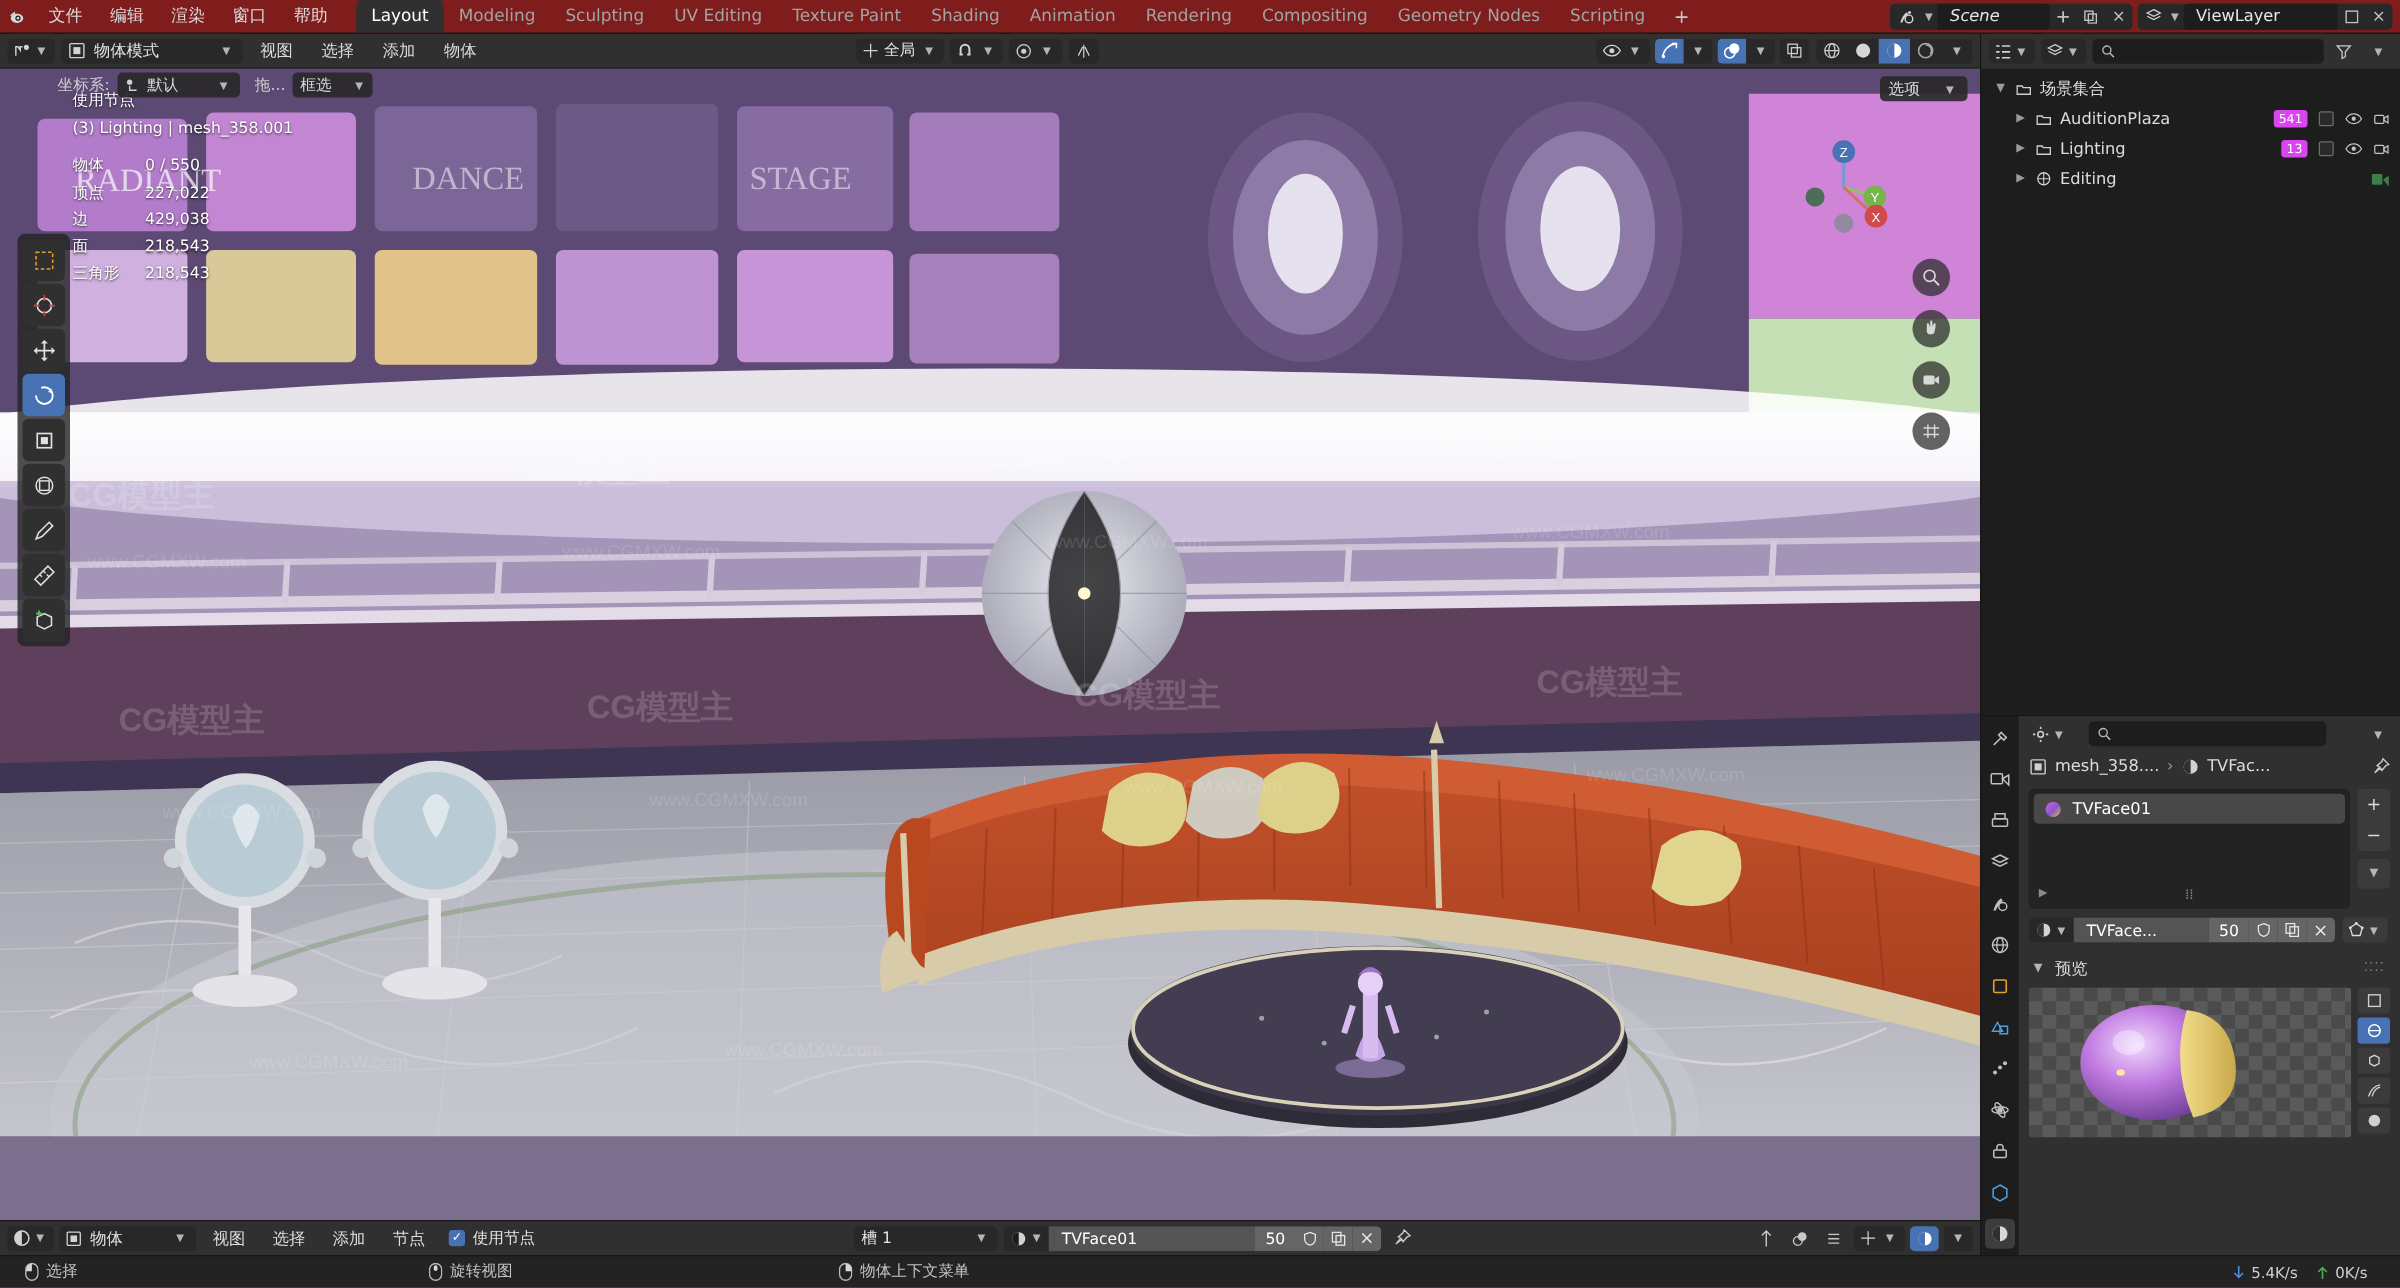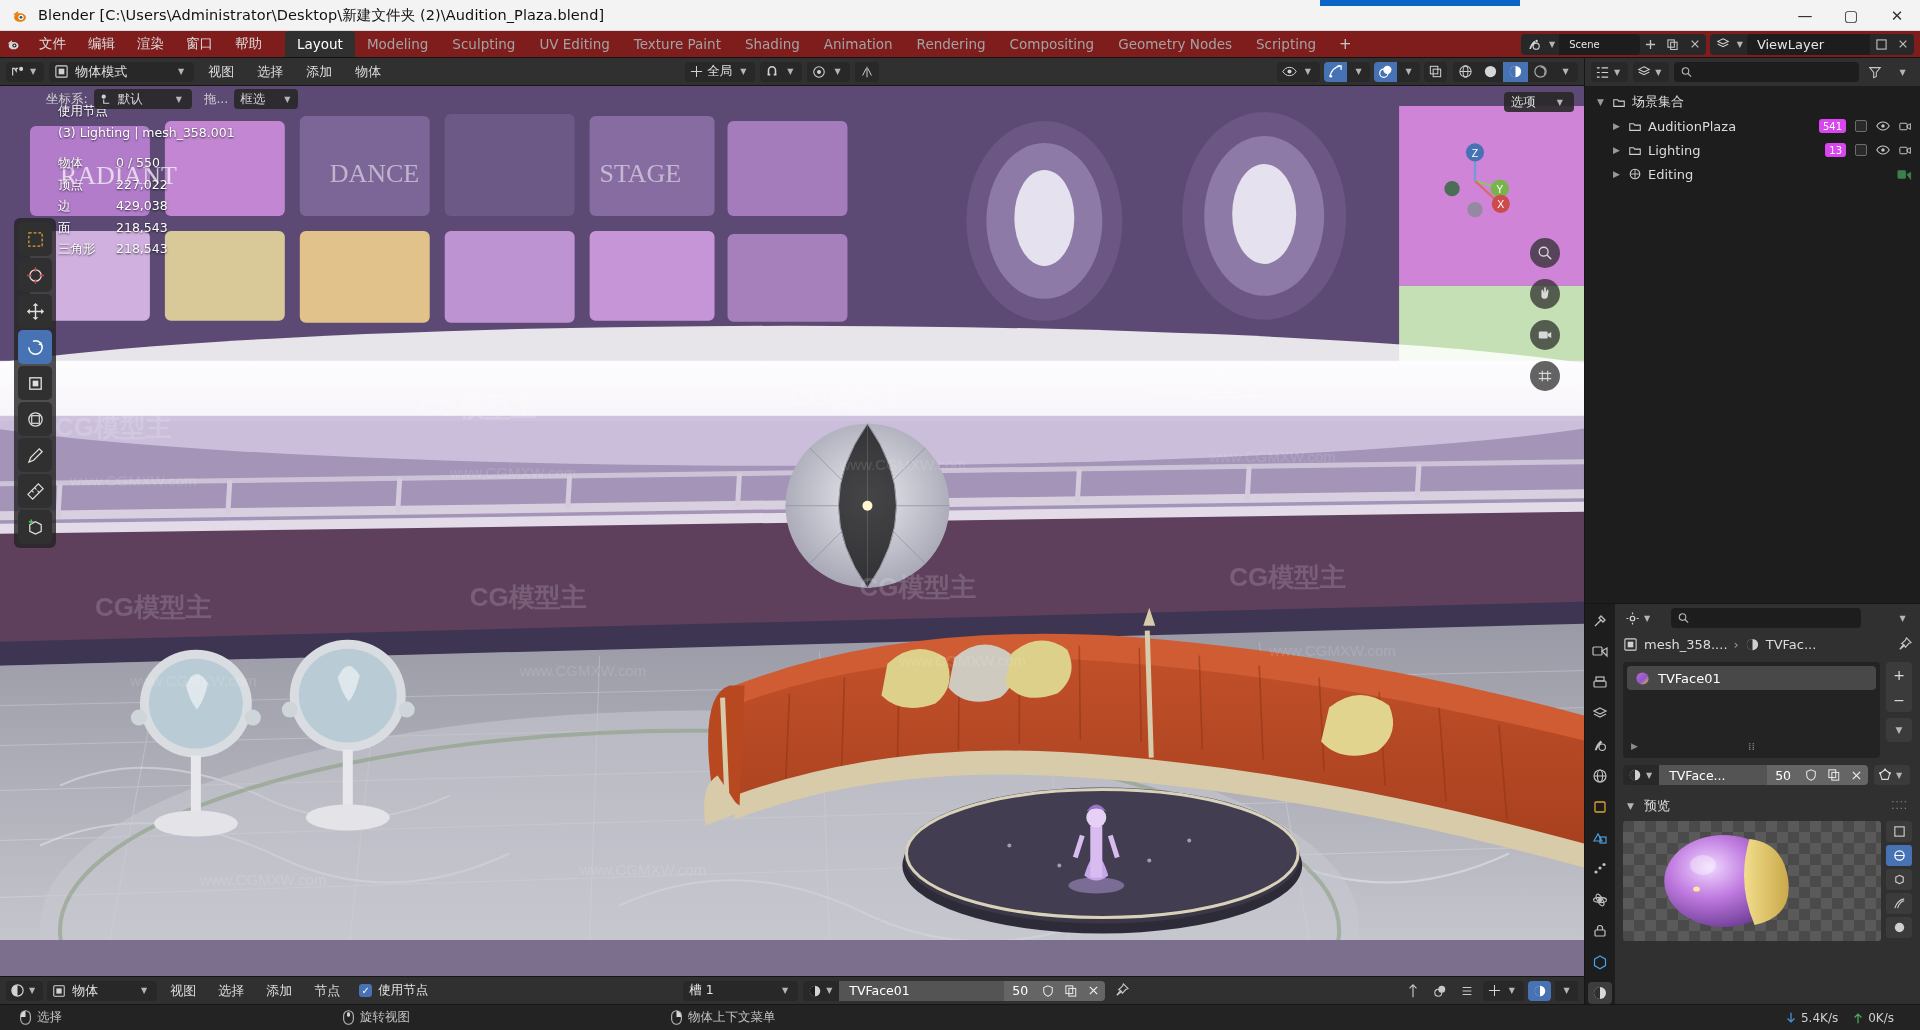--- a/index.html
+++ b/index.html
@@ -35,21 +35,21 @@
     display:flex; align-items:center; padding:0 12px; font-size:13.5px; color:#a3a3a3;
     white-space:nowrap; position:relative;
   }
   .ws-tab.active{ background:#303030; color:#ffffff; border-radius:4px 4px 0 0; }
   .ws-add{ display:flex; align-items:center; padding:0 11px; color:#c8c8c8; font-size:15px; }
   .topbar-right{ margin-left:auto; display:flex; align-items:center; gap:4px; padding-right:6px; }
   .scene-block{ display:flex; align-items:center; background:#282828; border-radius:4px; height:21px; }
   .scene-ico{ display:flex; align-items:center; padding:0 3px 0 6px; }
   .chev{ font-size:8px; color:#b5b5b5; padding:0 4px; }
   .scene-name{ background:#1d1d1d; height:21px; display:flex; align-items:center;
-    padding:0 40px 0 10px; font-size:10px; color:#e6e6e6; border-radius:0 4px 4px 0; }
+    padding:0 40px 0 10px; font-size:13px; color:#e6e6e6; border-radius:0 4px 4px 0;font-style:italic; }
   .vl-block{ display:flex; align-items:center; background:#282828; border-radius:4px; height:21px; }
   .vl-name{ background:#1d1d1d; height:21px; display:flex; align-items:center;
     padding:0 46px 0 10px; font-size:13px; color:#e6e6e6; border-radius:4px 0 0 4px; }
   .sq-btn{ width:22px; height:21px; display:flex; align-items:center; justify-content:center; color:#c2c2c2; }
 
   
   .main{ flex:1 1 auto; display:flex; min-height:0; background:#1d1d1d; }
   .left-col{ flex:1 1 auto; display:flex; flex-direction:column; min-width:0; }
   .right-col{ flex:0 0 335px; display:flex; flex-direction:column; background:#1d1d1d; }
 
@@ -191,37 +191,20 @@
   .sb-right{ margin-left:auto; display:flex; align-items:center; gap:14px; padding-right:16px; }
   .sb-net{ display:flex; align-items:center; gap:4px; font-size:12px; color:#cfcfcf; }
 
   svg{ display:block; }
 </style>
 </head>
 <body>
 
 <div class="app">
 
-  <div class="titlebar">
-    <div class="tb-icon">
-      <svg width="19" height="19" viewBox="0 0 24 24">
-        <path d="M4 14.5c0-3 3.2-5.4 7.4-5.4 4.1 0 7.4 2.4 7.4 5.4S15.5 20 11.4 20C7.2 20 4 17.5 4 14.5z" fill="#e87d0d"></path>
-        <circle cx="12.6" cy="14.3" r="3.3" fill="#fff"></circle>
-        <circle cx="12.6" cy="14.3" r="1.8" fill="#265787"></circle>
-        <path d="M3.2 10.5L9 6.4l.1 2.6-5 3z" fill="#e87d0d"></path>
-      </svg>
-    </div>
-    <div class="tb-title">Blender [C:\Users\Administrator\Desktop\新建文件夹 (2)\Audition_Plaza.blend]</div>
-    <div class="tb-progress"></div>
-    <div class="tb-btns">
-      <div class="tb-btn">—</div>
-      <div class="tb-btn">▢</div>
-      <div class="tb-btn close">✕</div>
-    </div>
-  </div>
 
   <div class="topbar">
     <div class="blender-logo">
       <svg width="16" height="16" viewBox="0 0 24 24">
         <path d="M4 14.5c0-3 3.2-5.4 7.4-5.4 4.1 0 7.4 2.4 7.4 5.4S15.5 20 11.4 20C7.2 20 4 17.5 4 14.5z" fill="#d8d8d8"></path>
         <circle cx="12.6" cy="14.3" r="3.1" fill="#1d1d1d"></circle>
         <circle cx="12.6" cy="14.3" r="1.6" fill="#d8d8d8"></circle>
         <path d="M3.2 10.5L9 6.4l.1 2.6-5 3z" fill="#d8d8d8"></path>
       </svg>
     </div>

